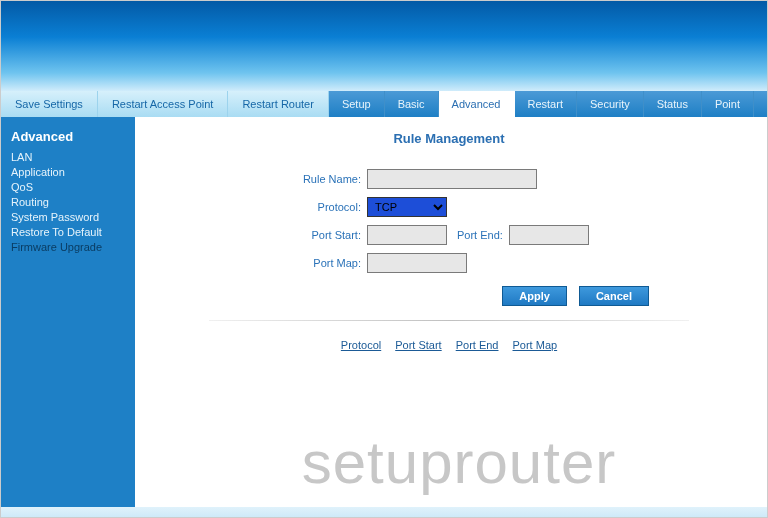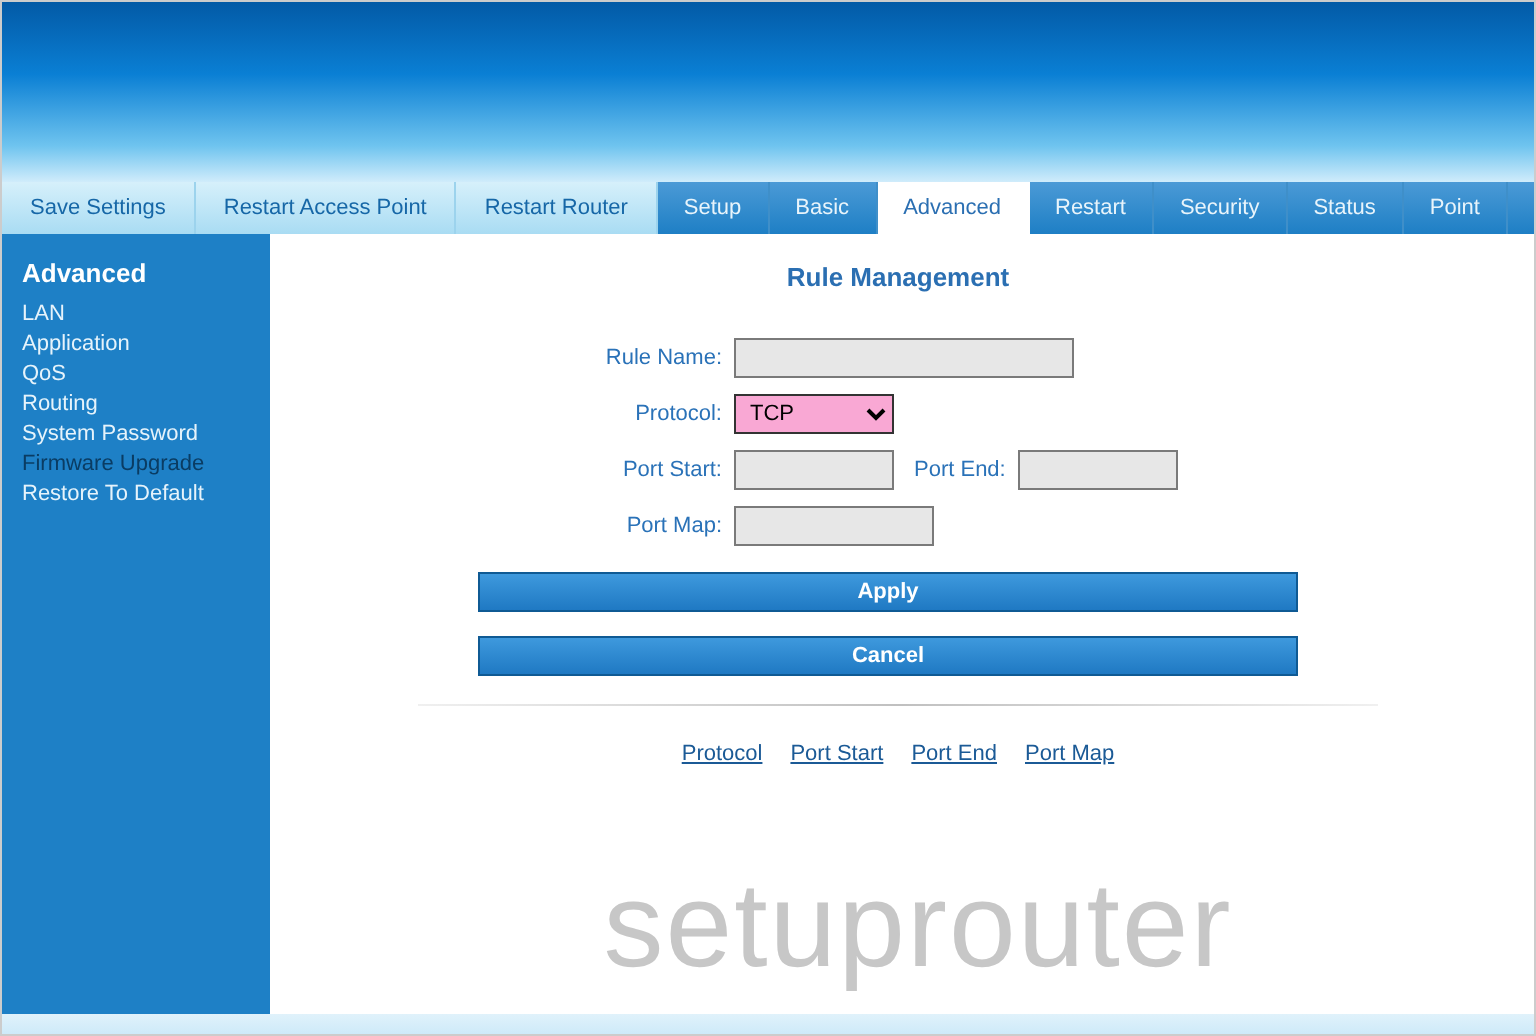--- a/index.html
+++ b/index.html
@@ -17,22 +17,22 @@
     .sidebar h3 { font-size: 13px; font-weight: bold; margin-bottom: 6px; color: #fff; }
     .sidebar .item { font-size: 11px; line-height: 15px; color: #e6f3fb; cursor: pointer; }
     .sidebar .item.active { color: #0a3c63; }
     .main { flex: 1; padding: 14px 28px 0 24px; position: relative; }
     .page-title { text-align: center; font-size: 13px; font-weight: bold; color: #2b6fb2; margin-bottom: 22px; }
     .form-area { width: 420px; margin: 0 auto; }
     .form-row { display: flex; align-items: center; margin-bottom: 6px; min-height: 22px; }
     .form-label { width: 128px; text-align: right; padding-right: 6px; color: #2a72b8; font-size: 11px; }
     .form-label-inner { padding: 0 6px 0 10px; color: #2a72b8; font-size: 11px; }
     .text-input { height: 20px; border: 1px solid #7a7a7a; background: #e7e7e7; padding: 0 3px; font-size: 11px; }
-    .select { height: 20px; border: 1px solid #333; background: #f9a8d4; font-size: 11px; padding-left: 3px; }
-    .btn-row { display: flex; justify-content: flex-end; gap: 12px; width: 420px; margin: 12px auto 0; padding-right: 10px; flex-direction: column; }
+    .select { height: 20px; border: 1px solid #333; background: #1d4ed8; font-size: 11px; padding-left: 3px; }
+    .btn-row { display: flex; justify-content: flex-end; gap: 12px; width: 420px; margin: 12px auto 0; padding-right: 10px; }
     .btn { background: linear-gradient(to bottom, #3e99dd, #1f79c3); color: #fff; font-weight: bold; font-size: 11px; padding: 3px 16px; border: 1px solid #0f5a94; cursor: pointer; }
     .divider { height: 1px; background: linear-gradient(to right, #f0f0f0, #c0c0c0, #f0f0f0); margin: 14px auto 0; width: 480px; }
     .col-headers { display: flex; justify-content: center; gap: 14px; margin-top: 18px; }
     .col-headers span { color: #1b5a96; font-size: 11px; text-decoration: underline; cursor: pointer; }
     .watermark { position: absolute; bottom: 20px; left: 150px; right: 0; text-align: center; font-size: 60px; font-weight: 400; color: #c7c7c7; letter-spacing: 1px; pointer-events: none; font-family: Arial, sans-serif; }
     .footer-strip { position: absolute; bottom: 0; left: 0; right: 0; height: 10px; background: linear-gradient(to bottom, #e0f2fb, #ceeaf9); }
   </style>
 </head>
 <body>
 
@@ -57,22 +57,22 @@
   </div>
 
   <div class="body-row">
     <div class="sidebar">
       <h3>Advanced</h3>
       <div class="item">LAN</div>
       <div class="item">Application</div>
       <div class="item">QoS</div>
       <div class="item">Routing</div>
       <div class="item">System Password</div>
+      <div class="item">Restore To Default</div>
       <div class="item active">Firmware Upgrade</div>
-      <div class="item">Restore To Default</div>
     </div>
 
     <div class="main">
       <div class="page-title">Rule Management</div>
 
       <div class="form-area">
         <div class="form-row">
           <div class="form-label">Rule Name:</div>
           <input class="text-input" style="width: 170px;" type="text" value="">
         </div>

